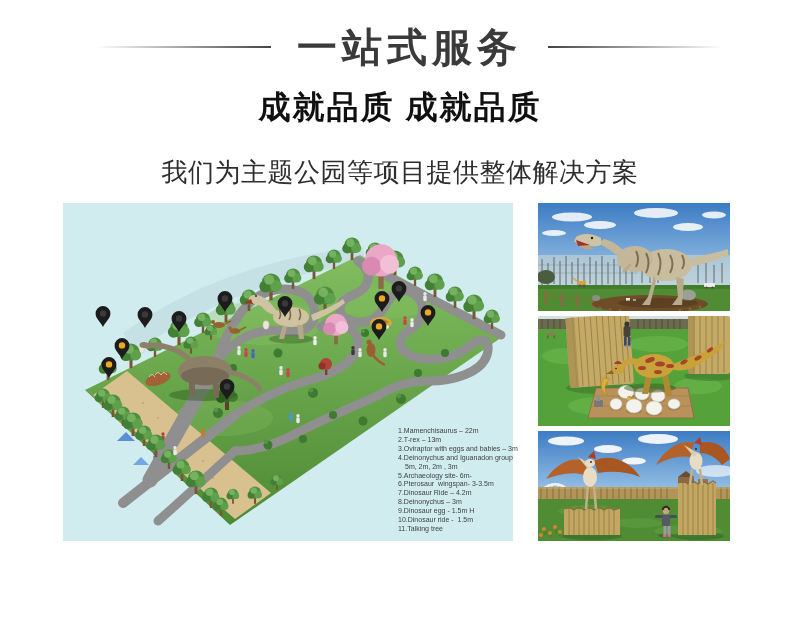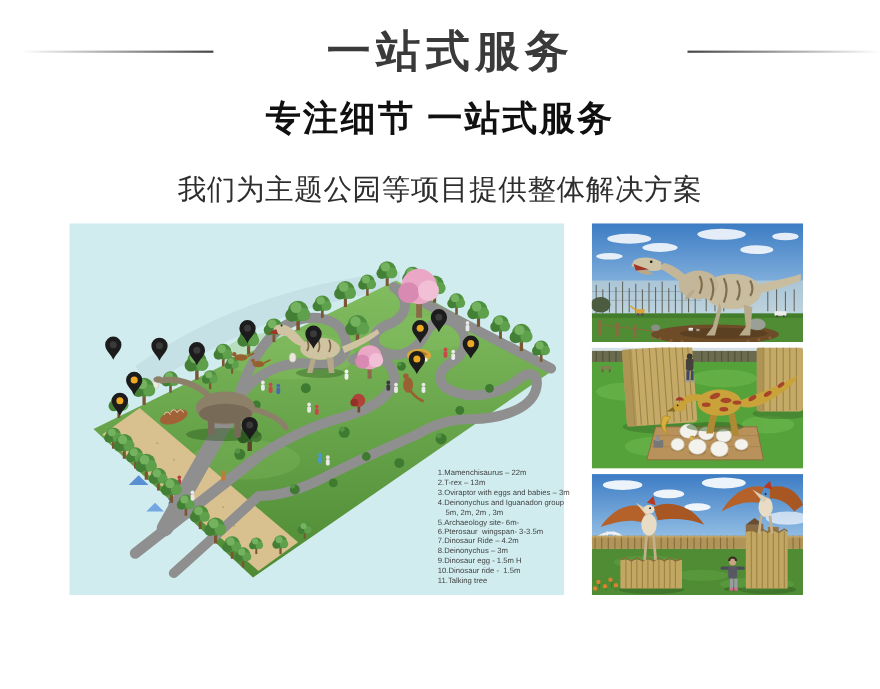--- a/index.html
+++ b/index.html
@@ -1,19 +1,19 @@
 <!DOCTYPE html>
 <html><head>
 <meta charset="utf-8">
 <style>
   html,body{margin:0;padding:0;background:#fff;}
   body{width:800px;height:626px;font-family:"Liberation Sans","DejaVu Sans",sans-serif;}
   .page{position:relative;width:800px;height:626px;overflow:hidden;background:#fff;}
   header{text-align:center;padding-top:20px;}
-  .title-row{display:flex;align-items:center;justify-content:space-between;gap:26px;height:54px;margin-left:19px;}
+  .title-row{display:flex;align-items:center;justify-content:center;gap:26px;height:54px;margin-left:19px;}
   .rule{width:175px;height:2px;flex:0 0 auto;}
   .rule-left{background:linear-gradient(to right,rgba(70,70,70,0),#454545);}
   .rule-right{background:linear-gradient(to left,rgba(70,70,70,0),#454545);}
   h1{margin:0;font-size:40px;font-weight:700;color:#3a3a3a;letter-spacing:5px;line-height:1.2;}
   h2{margin:12px 0 0;font-size:32px;font-weight:800;color:#101010;letter-spacing:2px;}
   .desc{margin:25px 0 0;font-size:26px;font-weight:400;color:#2e2e2e;letter-spacing:0.5px;}
   .content{position:absolute;top:203px;left:63px;display:flex;gap:25px;}
   figure{margin:0;padding:0;}
   .map{position:relative;width:450px;height:338px;}
   .legend{position:absolute;left:335px;top:224px;width:115px;font-size:7px;line-height:8.9px;color:#3f3f3f;}
@@ -25,21 +25,21 @@
 </head>
 <body>
 
 <div class="page">
   <header>
     <div class="title-row">
       <span class="rule rule-left"></span>
       <h1>一站式服务</h1>
       <span class="rule rule-right"></span>
     </div>
-    <h2>专注细节 一站式服务</h2>
+    <h2>成就品质 成就品质</h2>
     <p class="desc">我们为主题公园等项目提供整体解决方案</p>
   </header>
 
   <main class="content">
 
     <figure class="map" aria-label="Isometric dinosaur theme park master plan with location pins">
       <svg viewBox="0 0 450 338" width="450" height="338">
         <defs>
           <linearGradient id="gGrass" x1="0" y1="0" x2="0" y2="1">
             <stop offset="0" stop-color="#82bd60"></stop>

